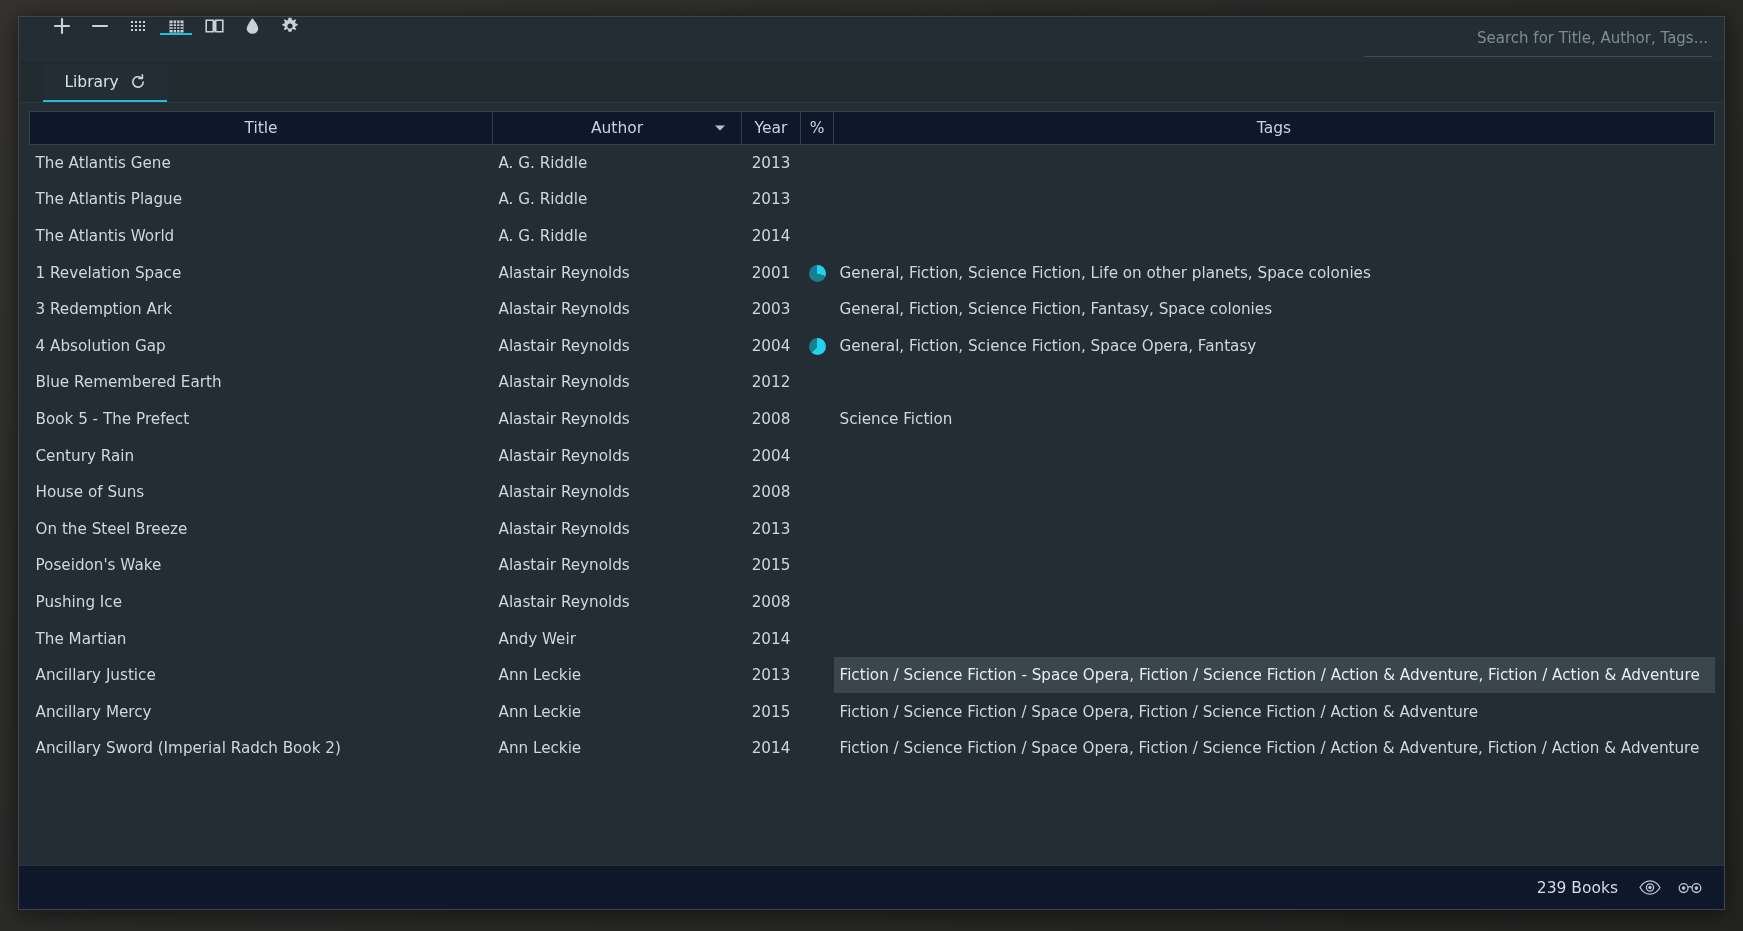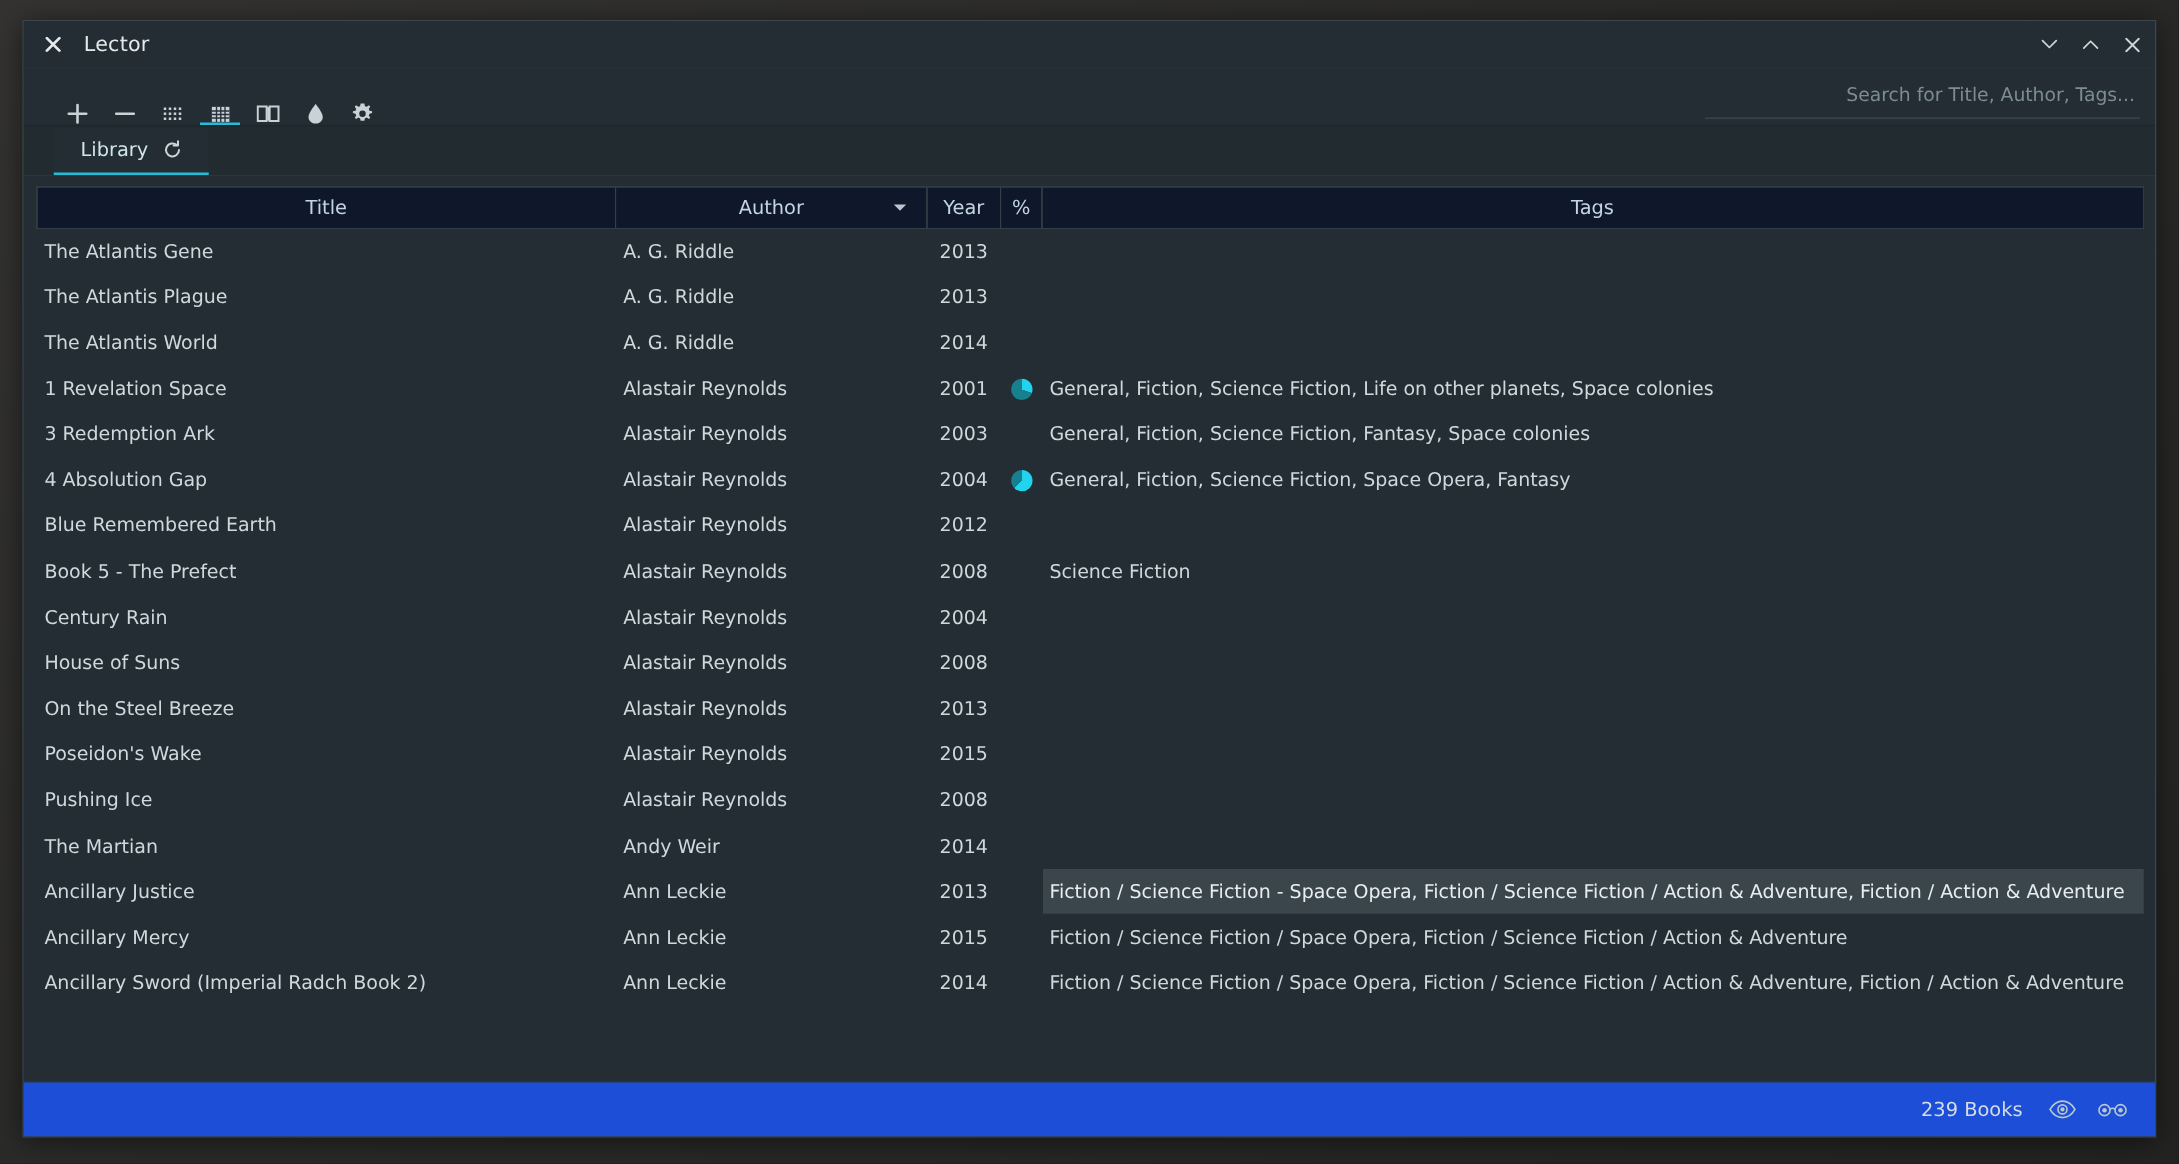--- a/index.html
+++ b/index.html
@@ -60,21 +60,21 @@
     width: 17px; height: 17px;
     display: flex; align-items: center; justify-content: center;
     color: #cfd6da; cursor: pointer;
   }
   .tb-btn svg { display: block; }
 
   
   .toolbar {
     height: 46px; flex: 0 0 46px;
     background: #232d33;
-    display: flex; align-items: flex-end;
+    display: flex; align-items: flex-start;
     position: relative;
     border-bottom: 1px solid #1d262b;
   }
   .tool-items { display: flex; align-items: stretch; padding-left: 24px; }
   .tool {
     width: 38px;
     display: flex; align-items: center; justify-content: center;
     position: relative;
     color: #c9d2d7;
     cursor: pointer;
@@ -190,21 +190,21 @@
   .pie {
     width: 17px; height: 17px;
     border-radius: 50%;
     display: inline-block;
     vertical-align: middle;
   }
 
   
   .statusbar {
     height: 44px; flex: 0 0 44px;
-    background: #1d4ed8;
+    background: #0f172a;
     display: flex; align-items: center; justify-content: flex-end;
     gap: 17px;
     padding-right: 22px;
     border-top: 1px solid #28343a;
   }
   .status-count {
     color: #d4dde1;
     font-size: 15.5px;
     margin-right: 4px;
   }
@@ -213,45 +213,20 @@
     display: flex; align-items: center;
     cursor: pointer;
   }
 </style>
 </head>
 <body>
 
 <div class="desktop">
   <div class="window">
 
-    <div class="titlebar">
-      <div class="tb-close">
-        <svg width="13" height="13" viewBox="0 0 13 13">
-          <path d="M1.5 1.5 L11.5 11.5 M11.5 1.5 L1.5 11.5" stroke="#e6eaec" stroke-width="2.2" stroke-linecap="round"></path>
-        </svg>
-      </div>
-      <div class="tb-title">Lector</div>
-      <div class="tb-right">
-        <div class="tb-btn">
-          <svg width="13" height="9" viewBox="0 0 13 9">
-              <path d="M1 1.5 L6.5 7 L12 1.5" stroke="#cfd6da" stroke-width="1.4" fill="none" stroke-linecap="round" stroke-linejoin="round"></path>
-            </svg>
-        </div>
-        <div class="tb-btn">
-          <svg width="13" height="9" viewBox="0 0 13 9">
-              <path d="M1 7.5 L6.5 2 L12 7.5" stroke="#cfd6da" stroke-width="1.4" fill="none" stroke-linecap="round" stroke-linejoin="round"></path>
-            </svg>
-        </div>
-        <div class="tb-btn">
-          <svg width="12" height="12" viewBox="0 0 12 12">
-              <path d="M1 1 L11 11 M11 1 L1 11" stroke="#cfd6da" stroke-width="1.5" stroke-linecap="round"></path>
-            </svg>
-        </div>
-      </div>
-    </div>
 
     <div class="toolbar">
       <div class="tool-items">
 
         <div class="tool">
           <svg width="18" height="18" viewBox="0 0 18 18">
               <path d="M9 2 V16 M2 9 H16" stroke="#c9d2d7" stroke-width="2.1" stroke-linecap="round"></path>
             </svg>
         </div>
 

